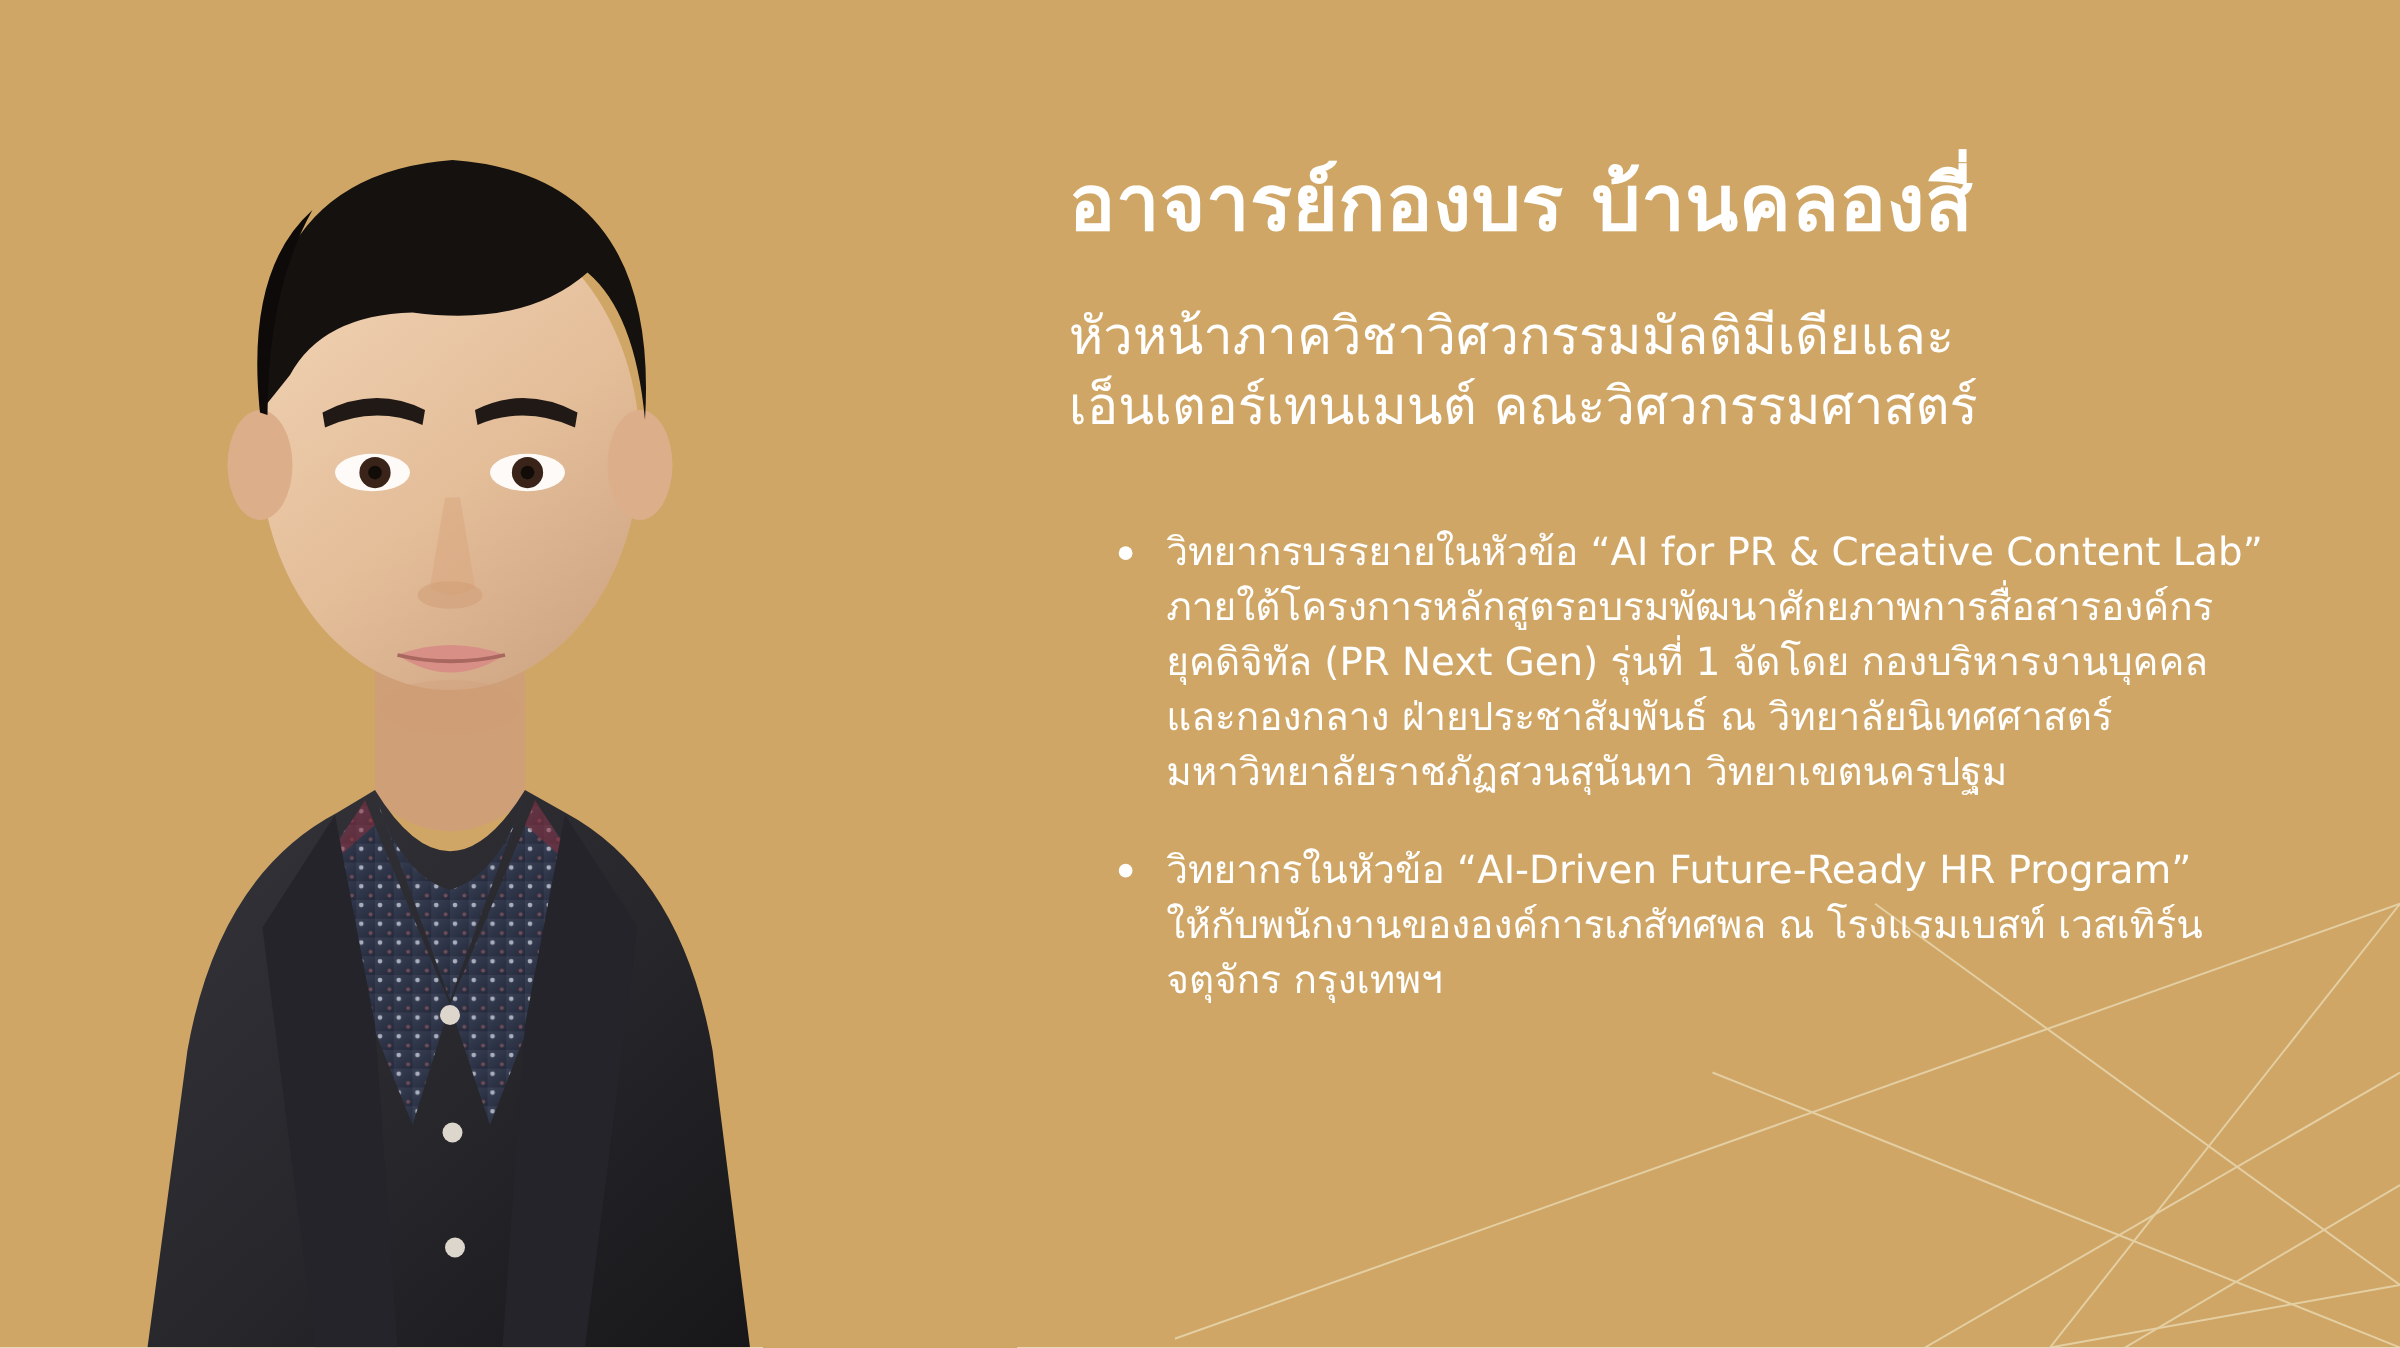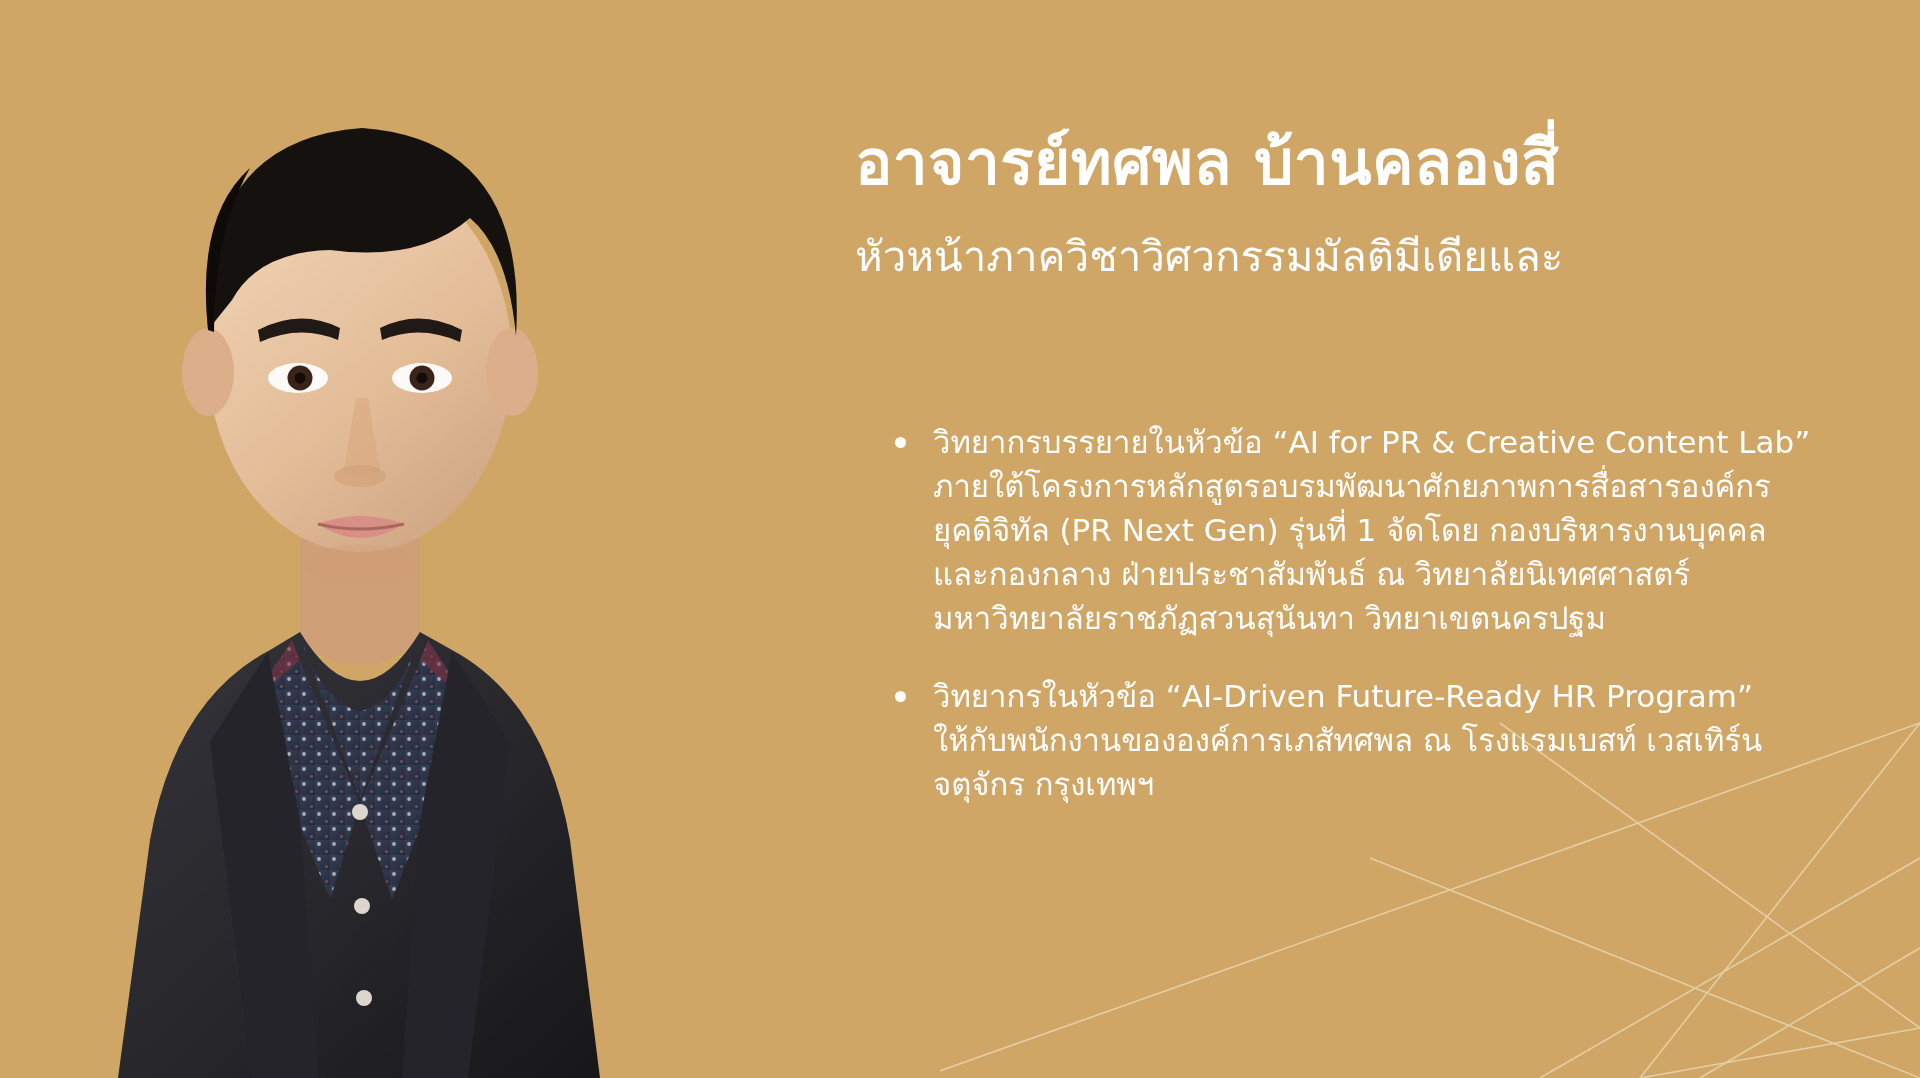--- a/index.html
+++ b/index.html
@@ -68,21 +68,21 @@
   .role-line {
     position: absolute;
     left: 0;
     margin: 0;
     font-size: 42px;
     line-height: 1.18;
     font-weight: normal;
     color: #ffffff;
     white-space: nowrap;
   }
-  .role-line.l1 { top: 232px; }
+  .role-line.l1 { top: 244px; }
   .role-line.l2 { top: 300px; }
 
   .bullet-list {
     position: absolute;
     left: 14px;
     top: 408px;
     width: 1010px;
     margin: 12px;
     padding: 0;
     list-style: none;
@@ -200,24 +200,25 @@
         <path d="M 318 524 Q 360 508 404 524 Q 360 552 318 524 Z" fill="#d88f86"></path>
         <path d="M 318 524 Q 360 534 404 524" fill="none" stroke="#a8675f" stroke-width="3"></path>
 
         <ellipse cx="360" cy="566" rx="56" ry="22" fill="#cf9b74" opacity="0.28"></ellipse>
       </g>
     </svg>
   </div>
 
   <div class="content">
 
-    <h1 class="name-title">อาจารย์ทศพล บ้านคลองสี่</h1>
+    <h1 class="name-title">อาจารย์กองบร บ้านคลองสี่</h1>
 
     <p class="role-line l1">หัวหน้าภาควิชาวิศวกรรมมัลติมีเดียและ</p>
 
+    <p class="role-line l2">เอ็นเตอร์เทนเมนต์ คณะวิศวกรรมศาสตร์</p>
 
     <ul class="bullet-list">
       <li class="bullet-item">
         <span class="bullet-dot"></span>
         <span class="bullet-text">วิทยากรบรรยายในหัวข้อ “AI for PR &amp; Creative Content Lab”
 ภายใต้โครงการหลักสูตรอบรมพัฒนาศักยภาพการสื่อสารองค์กร
 ยุคดิจิทัล (PR Next Gen) รุ่นที่ 1 จัดโดย กองบริหารงานบุคคล
 และกองกลาง ฝ่ายประชาสัมพันธ์ ณ วิทยาลัยนิเทศศาสตร์
 มหาวิทยาลัยราชภัฏสวนสุนันทา วิทยาเขตนครปฐม</span>
       </li>

